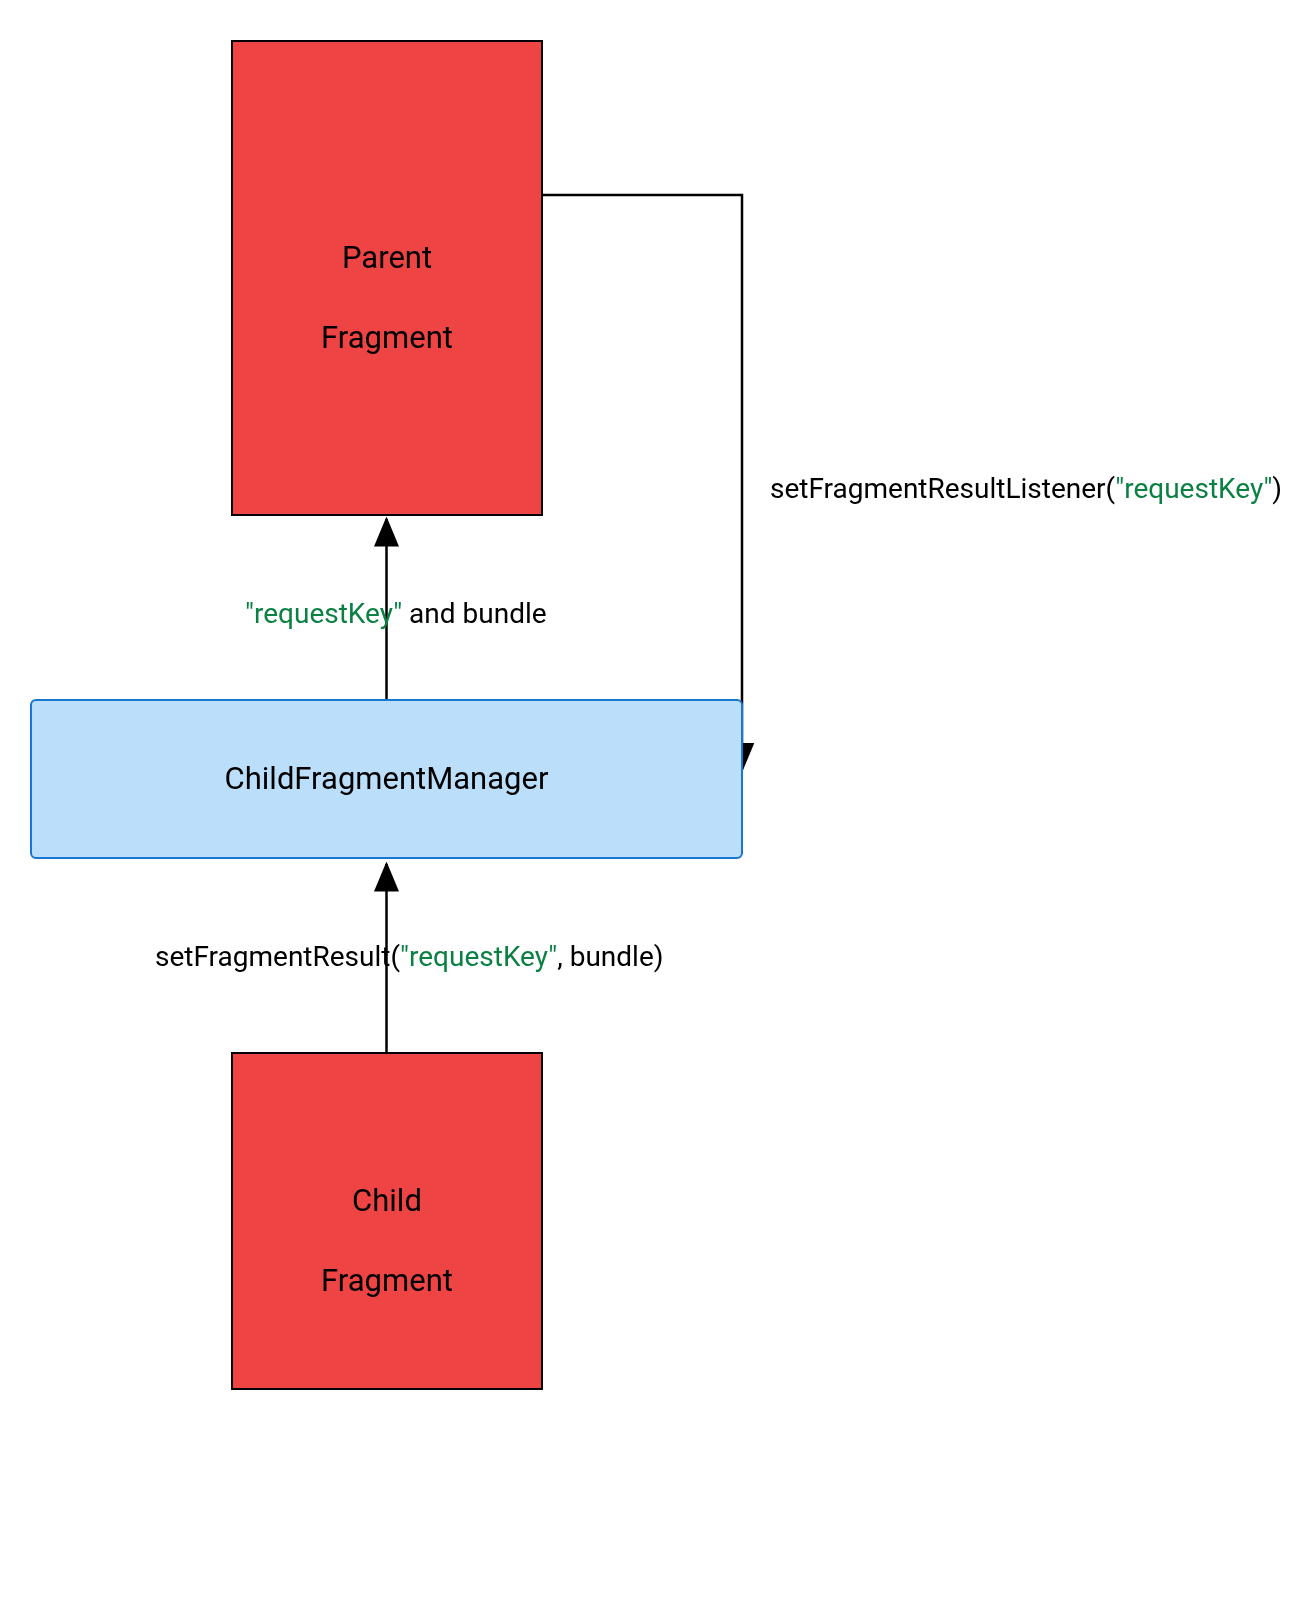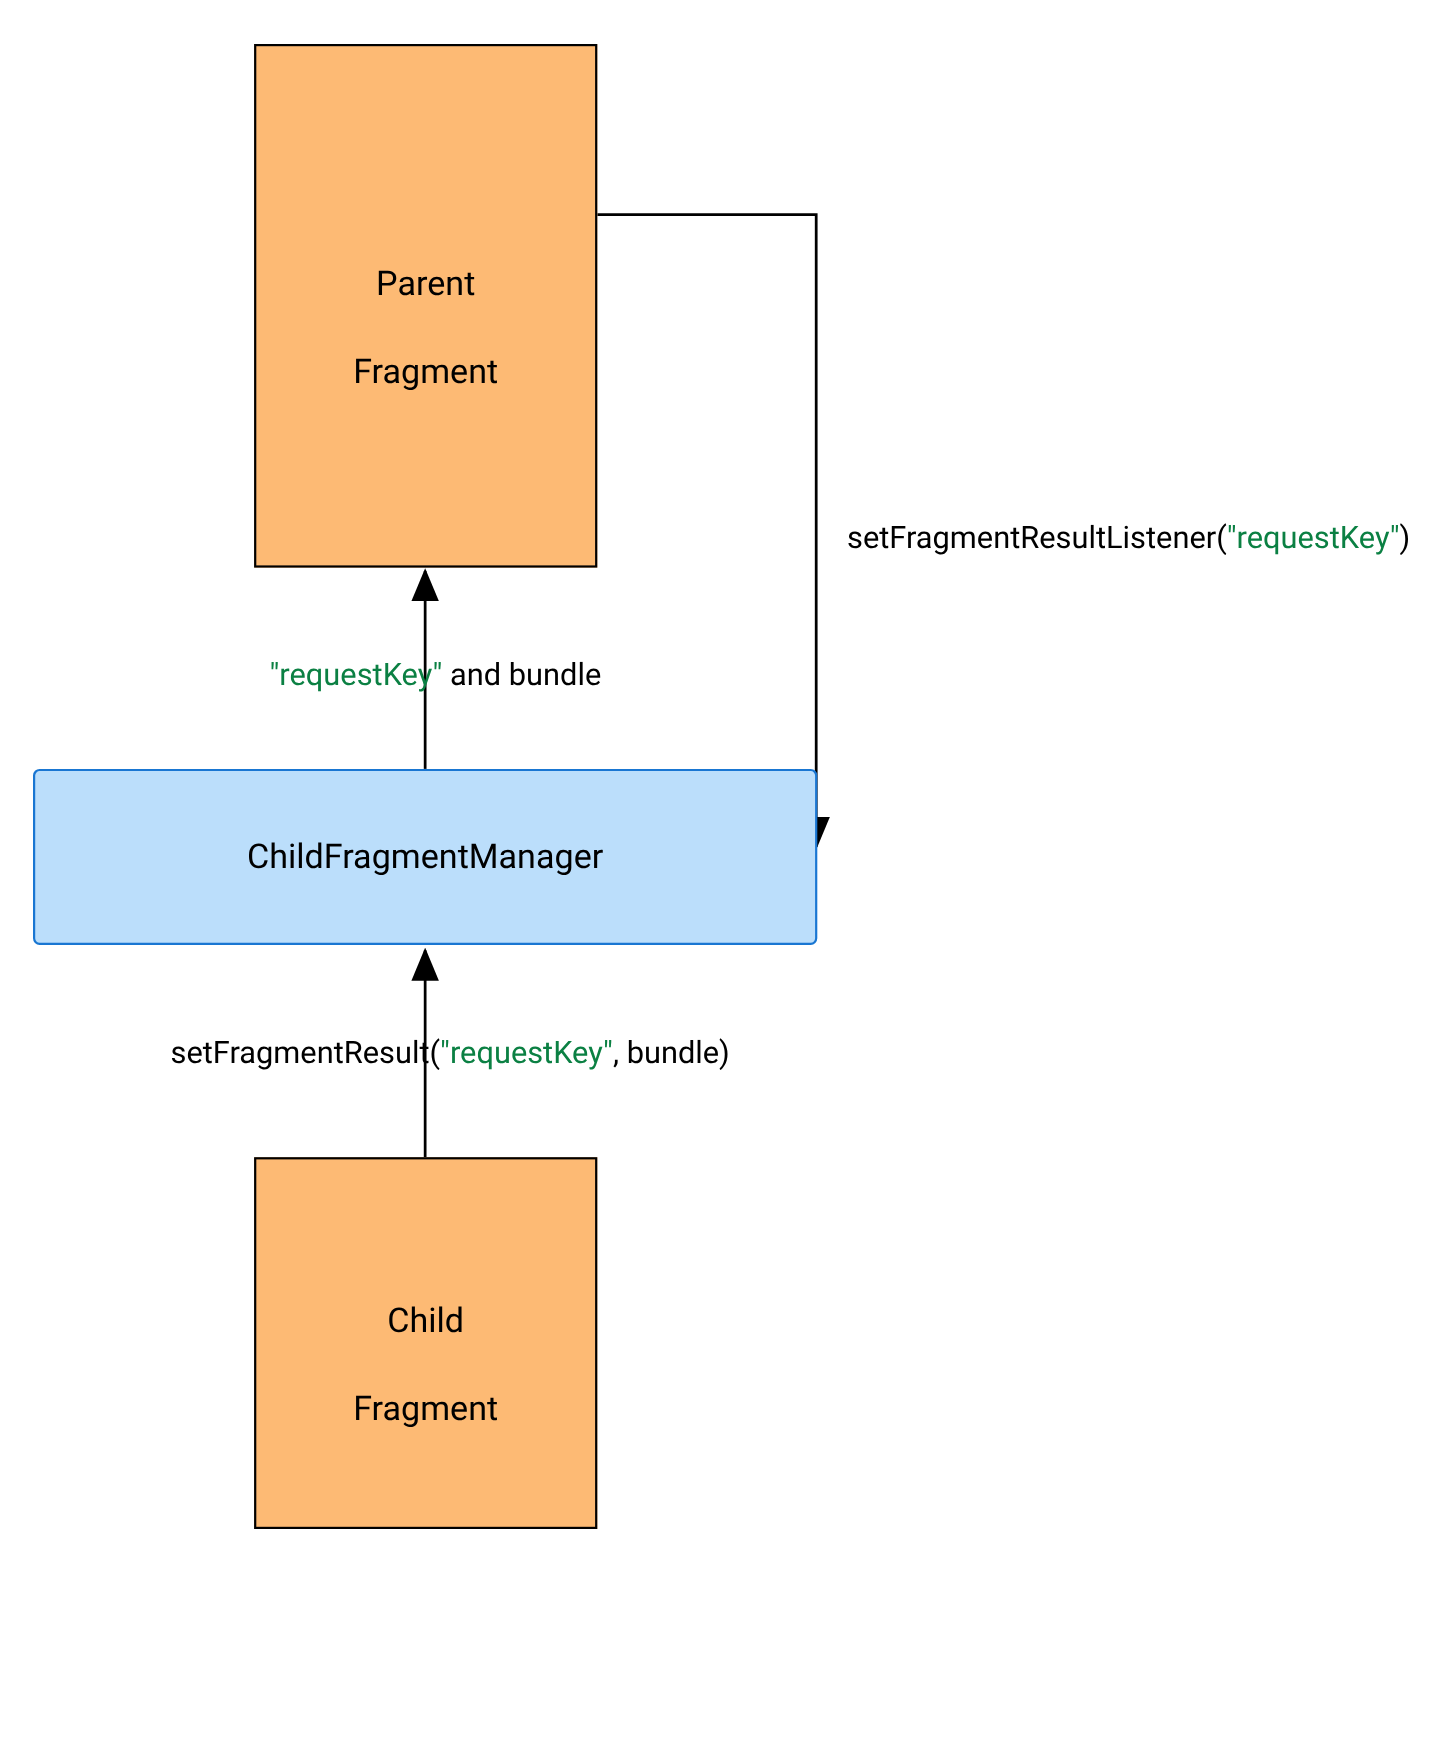--- a/index.html
+++ b/index.html
@@ -13,21 +13,21 @@
     .diagram-container {
       position: absolute;
       top: 0;
       left: 0;
       width: 1313px;
       height: 1600px;
     }
     .box {
       position: absolute;
       border: 2px solid #000;
-      background: #fdba74;
+      background: #ef4444;
       display: flex;
       align-items: center;
       justify-content: center;
       text-align: center;
     }
     .box-rounded {
       border-radius: 6px;
     }
     .box-blue {
       background: #bbdefb;

